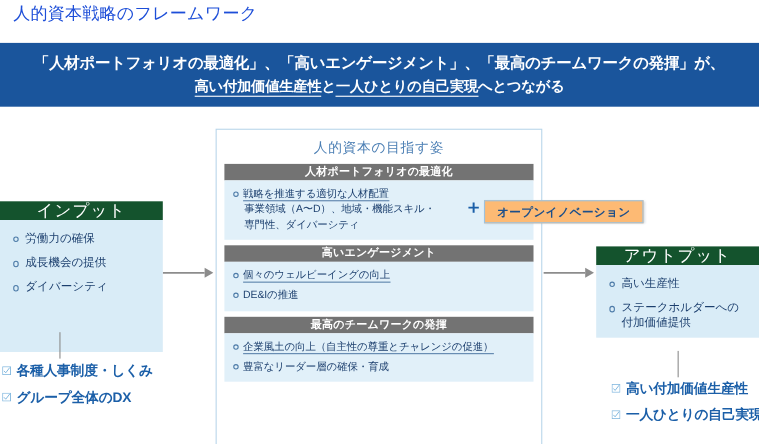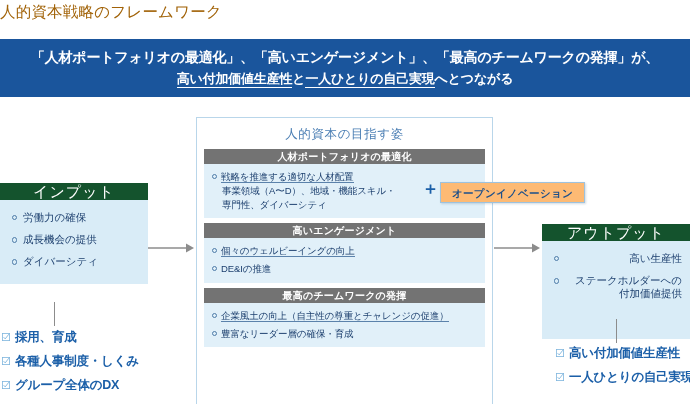--- a/index.html
+++ b/index.html
@@ -11,24 +11,24 @@
     position: relative;
     overflow: hidden;
     font-family: "Liberation Sans", "DejaVu Sans", sans-serif;
     color: #1c3f6e;
     -webkit-font-smoothing: antialiased;
   }
 
   
   #page-title {
     position: absolute;
-    left: 0px; top: 2px;
+    left: 12px; top: 2px;
     font-size: 15.5px;
     font-weight: 400;
-    color: #a16207;
+    color: #1d4ed8;
     letter-spacing: 0.2px;
     white-space: nowrap;
   }
 
   
   #banner {
     position: absolute;
     left: 0px; top: 39px;
     width: 690px; height: 58px;
     background: #1a559c;
@@ -204,41 +204,32 @@
 
 <div id="page-title">人的資本戦略のフレームワーク</div>
 
 <div id="banner">
   <div class="banner-line l1">「人材ポートフォリオの最適化」、「高いエンゲージメント」、「最高のチームワークの発揮」が、</div>
   <div class="banner-line l2"><span class="u">高い付加価値生産性</span><span>と</span><span class="u">一人ひとりの自己実現</span><span>へとつながる</span></div>
 </div>
 
 <div class="side-col" style="left:0px; top:183px; width:148px;">
   <div class="col-head">インプット</div>
-  <div class="col-body" style="height:84px;">
+  <div class="col-body" style="height:120px;">
     <ul>
       <li>労働力の確保</li>
       <li>成長機会の提供</li>
       <li>ダイバーシティ</li>
     </ul>
   </div>
 </div>
 
 <div class="vline" style="left:54px; top:302px; height:24px;"></div>
 
 <div class="chk-list" style="left:2px; top:329px;">
-  <div class="chk-item">
-    <span class="chk-box">
-      <svg width="8" height="8" viewBox="0 0 10 10">
-          <rect x="0.5" y="0.5" width="9" height="9" fill="none" stroke="#7fb6de" stroke-width="1"></rect>
-          <path d="M2 5.2 L4 7.4 L8.6 1.4" fill="none" stroke="#7fb6de" stroke-width="1.1"></path>
-        </svg>
-    </span>
-    <span>採用、育成</span>
-  </div>
   <div class="chk-item">
     <span class="chk-box">
       <svg width="8" height="8" viewBox="0 0 10 10">
           <rect x="0.5" y="0.5" width="9" height="9" fill="none" stroke="#7fb6de" stroke-width="1"></rect>
           <path d="M2 5.2 L4 7.4 L8.6 1.4" fill="none" stroke="#7fb6de" stroke-width="1.1"></path>
         </svg>
     </span>
     <span>各種人事制度・しくみ</span>
   </div>
   <div class="chk-item">
@@ -301,21 +292,21 @@
 
 <div class="arrow" style="left:494px; top:241px;">
   <svg width="46" height="14" viewBox="0 0 46 14">
     <line x1="0" y1="7" x2="38" y2="7" stroke="#8c8c8c" stroke-width="1.6"></line>
     <polygon points="38,2.5 46,7 38,11.5" fill="#8c8c8c"></polygon>
   </svg>
 </div>
 
 <div class="side-col" style="left:542px; top:224px; width:148px;">
   <div class="col-head">アウトプット</div>
-  <div class="col-body" style="height:98px;text-align:right;">
+  <div class="col-body" style="height:66px;">
     <ul>
       <li>高い生産性</li>
       <li>ステークホルダーへの付加価値提供</li>
     </ul>
   </div>
 </div>
 
 <div class="vline" style="left:616px; top:319px; height:24px;"></div>
 
 <div class="chk-list" style="left:556px; top:345px;">

